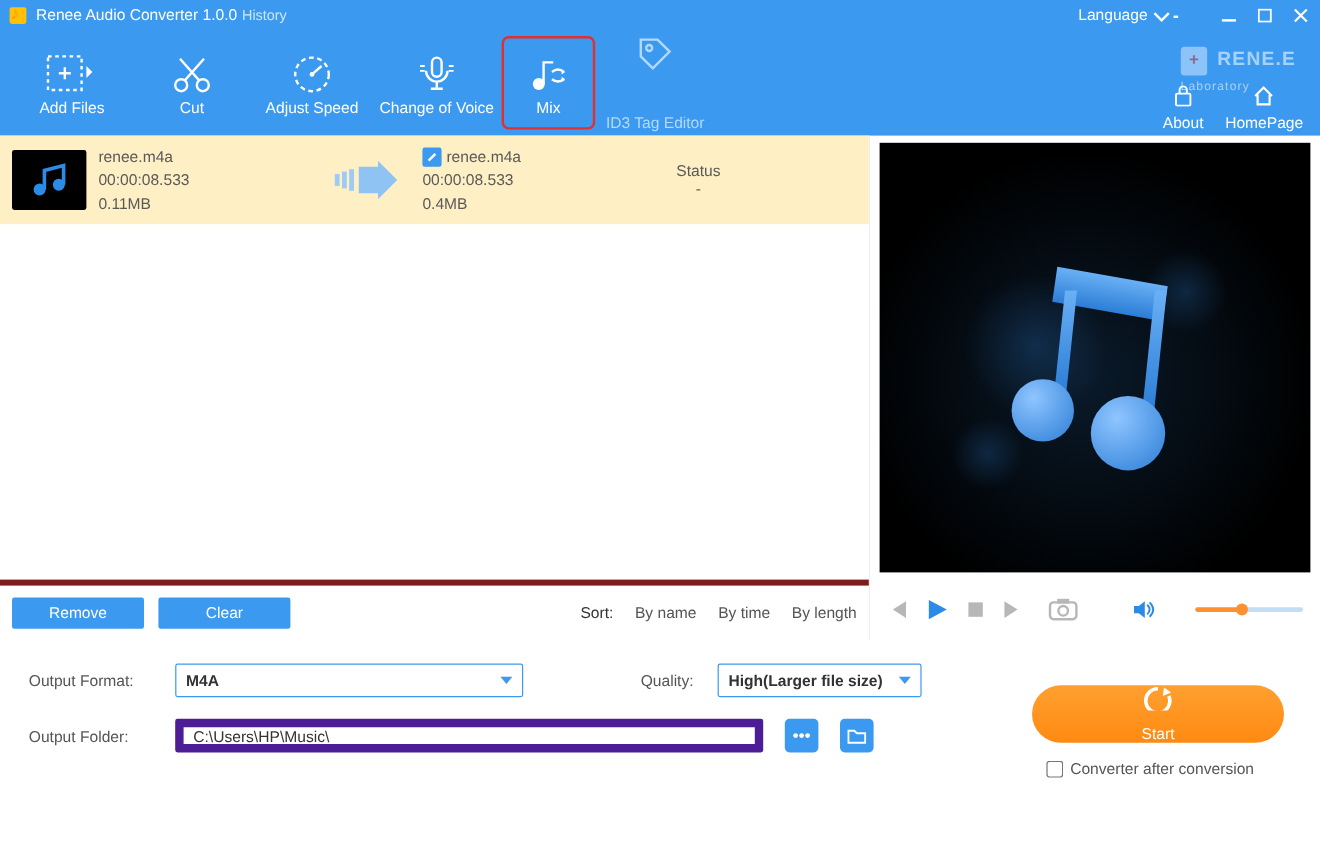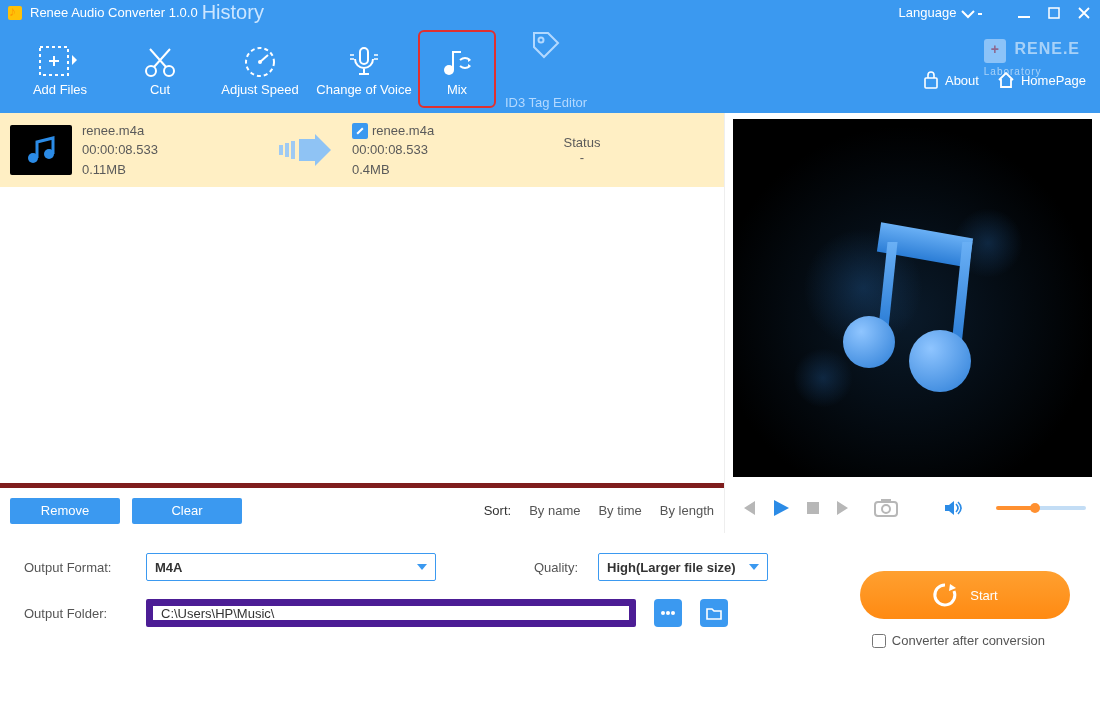--- a/index.html
+++ b/index.html
@@ -2,33 +2,33 @@
 <html><head>
 <meta charset="utf-8">
 <style>
 *{box-sizing:border-box;margin:0;padding:0;font-family:"Segoe UI",Arial,sans-serif;font-size:13px;}
 body{width:1100px;height:706px;background:#fff;overflow:hidden;position:relative;}
 .header{height:113px;background:linear-gradient(#3b99f0,#3b99f0);color:#fff;}
 .titlebar{height:25px;display:flex;align-items:center;padding:0 8px;}
 .titlebar .logo-icon{width:14px;height:14px;background:#ffc107;margin-right:8px;position:relative;border-radius:2px;}
 .titlebar .logo-icon::after{content:"♪";color:#ff9800;position:absolute;top:-3px;left:1px;font-size:14px;}
 .titlebar .title{font-size:13px;color:#fff;}
-.titlebar .history{color:#cce6ff;font-size:20px;margin-left:4px;}
+.titlebar .history{color:#cce6ff;font-size:12px;margin-left:4px;}
 .titlebar .spacer{flex:1;}
 .titlebar .lang{margin-right:20px;font-size:13px;}
 .titlebar .lang svg{vertical-align:middle;}
 .win-btn{width:16px;height:16px;margin-left:14px;display:inline-flex;align-items:center;justify-content:center;}
 .toolbar{height:88px;display:flex;align-items:center;padding:0 10px;position:relative;}
 .tool-item{display:flex;flex-direction:column;align-items:center;justify-content:center;width:100px;height:78px;color:#fff;cursor:pointer;font-size:13px;}
 .tool-item.wide{width:108px;}
 .tool-item .icon-wrap{height:40px;display:flex;align-items:center;justify-content:center;}
 .tool-item.highlight{border:2px solid #e03030;border-radius:6px;}
 .tool-item.disabled{color:#b3d9ff;gap:34px;}
 .right-links{position:absolute;right:14px;top:46px;display:flex;align-items:center;gap:18px;}
-.right-links .link{display:flex;flex-direction:row;align-items:center;gap:6px;color:#fff;font-size:13px;}
+.right-links .link{display:flex;flex-direction:column;align-items:center;gap:6px;color:#fff;font-size:13px;}
 .brand-logo{position:absolute;right:20px;top:14px;opacity:0.55;color:#fff;letter-spacing:1px;}
 .brand-logo .brand1{font-size:16px;font-weight:bold;}
 .brand-logo .brand2{font-size:10px;}
 .brand-cross{width:22px;height:24px;background:#cfe6ff;display:inline-block;border-radius:3px;position:relative;margin-right:4px;vertical-align:middle;}
 .brand-cross::after{content:"+";color:#d04040;font-weight:bold;font-size:14px;position:absolute;left:7px;top:2px;}
 
 .content{display:flex;height:420px;}
 .list-area{width:725px;border-right:1px solid #eee;display:flex;flex-direction:column;}
 .row{height:74px;background:#ffefc4;display:flex;align-items:center;padding:6px 10px;}
 .thumb{width:62px;height:50px;background:#000;border-radius:2px;display:flex;align-items:center;justify-content:center;}
@@ -51,21 +51,21 @@
 .vol-slider{width:90px;height:4px;background:linear-gradient(to right,#ff9030 0%,#ff9030 40%,#c3ddf5 40%,#c3ddf5 100%);border-radius:2px;position:relative;margin-left:auto;}
 .vol-slider::after{content:"";position:absolute;width:10px;height:10px;background:#ff9030;border-radius:50%;top:-3px;left:38%;}
 
 .bottom{height:140px;padding:20px 24px 10px;position:relative;}
 .form-row{display:flex;align-items:center;margin-bottom:18px;gap:12px;}
 .form-label{width:110px;color:#555;}
 .select-box{height:28px;border:1px solid #3b99f0;border-radius:2px;display:flex;align-items:center;padding:0 8px;color:#333;background:#fff;position:relative;font-weight:bold;}
 .select-box .caret{position:absolute;right:8px;top:10px;width:0;height:0;border-left:5px solid transparent;border-right:5px solid transparent;border-top:6px solid #3b99f0;}
 .text-box{height:28px;border:7px solid #4c1d95;border-radius:2px;padding:0 8px;display:flex;color:#333;}
 .icon-btn{width:28px;height:28px;background:#3b99f0;border-radius:4px;margin-left:6px;display:flex;align-items:center;justify-content:center;color:#fff;}
-.start-btn{position:absolute;right:30px;top:38px;width:210px;height:48px;background:linear-gradient(#ffa030,#ff8a12);border-radius:24px;color:#fff;font-size:24px;display:flex;align-items:center;justify-content:center;gap:12px;border:none;cursor:pointer;}
+.start-btn{position:absolute;right:30px;top:38px;width:210px;height:48px;background:linear-gradient(#ffa030,#ff8a12);border-radius:24px;color:#fff;font-size:24px;display:flex;align-items:center;justify-content:center;gap:12px;border:none;cursor:pointer;flex-direction:column;}
 .shutdown{position:absolute;right:55px;top:100px;display:flex;align-items:center;gap:6px;color:#555;}
 .shutdown input{width:14px;height:14px;}
 
 .note-vis{position:relative;width:180px;height:180px;}
 .note-ball1{position:absolute;width:52px;height:52px;background:radial-gradient(circle at 35% 30%,#8fc5ff,#2b7dd6);border-radius:50%;left:20px;top:108px;}
 .note-ball2{position:absolute;width:62px;height:62px;background:radial-gradient(circle at 35% 30%,#8fc5ff,#2b7dd6);border-radius:50%;left:86px;top:122px;}
 .note-stem{position:absolute;width:10px;height:86px;background:linear-gradient(#6ab0f5,#2b7dd6);left:60px;top:34px;transform:skewX(-6deg);}
 .note-stem2{position:absolute;width:10px;height:102px;background:linear-gradient(#6ab0f5,#2b7dd6);left:134px;top:34px;transform:skewX(-6deg);}
 .note-beam{position:absolute;width:92px;height:30px;background:linear-gradient(#6ab0f5,#2b7dd6);left:56px;top:22px;transform:skewY(10deg) skewX(-8deg);}
 .glow{position:absolute;border-radius:50%;background:radial-gradient(circle,#2d7acc40,#00000000 70%);}

